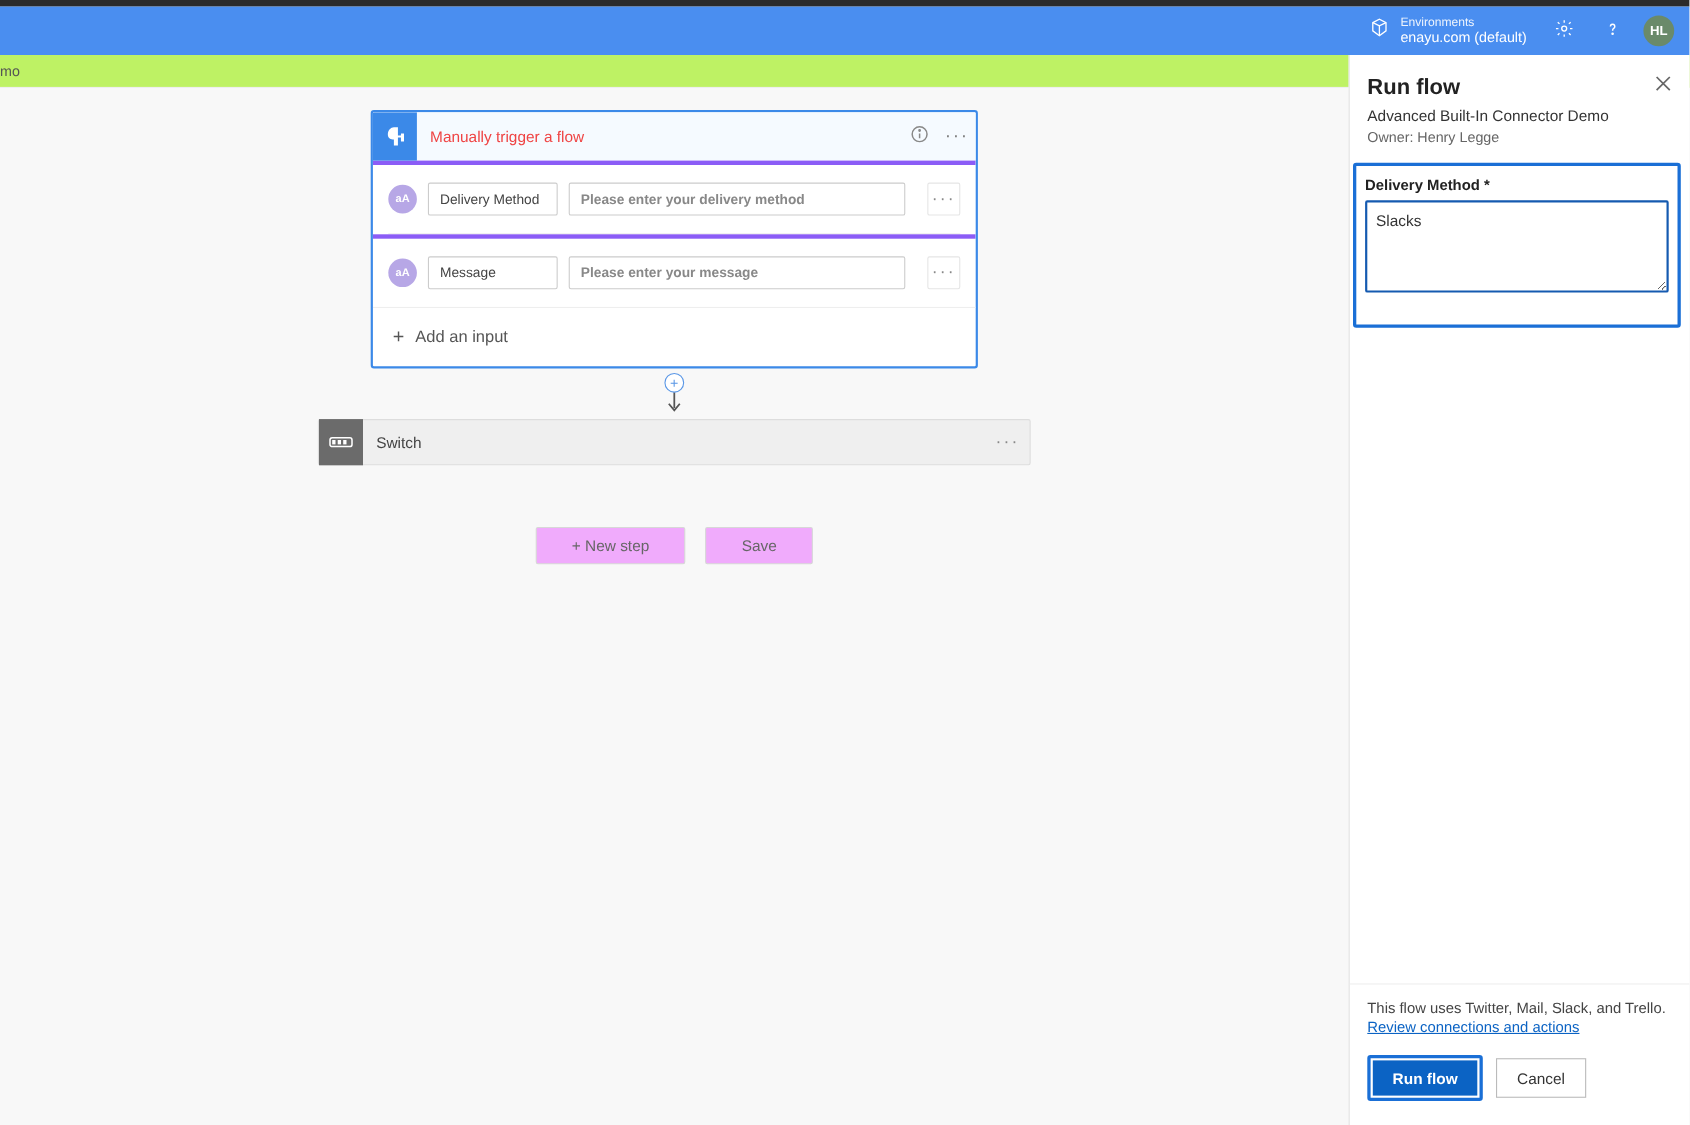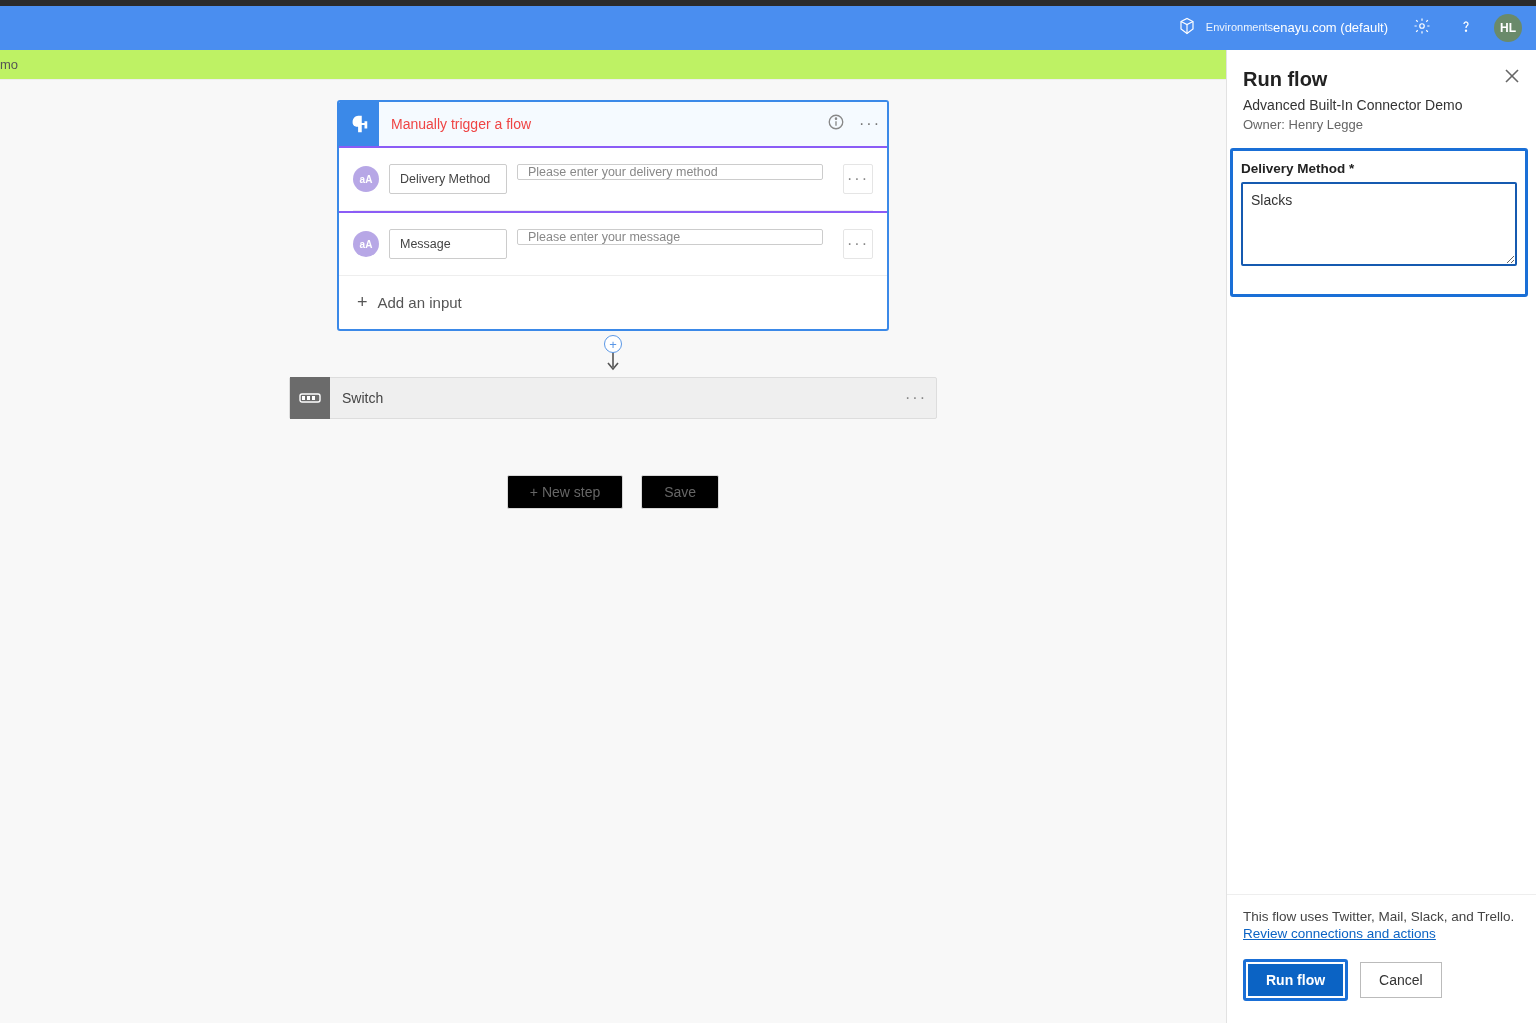--- a/index.html
+++ b/index.html
@@ -19,21 +19,21 @@
     padding: 0 10px; gap: 10px;
   }
   .search-wrap svg { flex: 0 0 auto; }
   .search-input {
     background: transparent; border: none; outline: none; color: #fff;
     font-size: 14px; width: 100%;
   }
   .search-input::placeholder { color: rgba(255,255,255,0.9); }
   .header-spacer { flex: 1; }
   .env-block { display: flex; align-items: center; gap: 10px; margin-right: 6px; }
-  .env-text { display: flex; flex-direction: row; line-height: 1.1; font-size: 12px; }
+  .env-text { display: flex; flex-direction: column; line-height: 1.1; font-size: 12px; }
   .env-text .lbl { font-size: 11px; opacity: 0.9; }
   .env-text .val { font-size: 13px; }
   .hicon { width: 32px; height: 32px; display: flex; align-items: center; justify-content: center; cursor: pointer; }
   .avatar {
     width: 28px; height: 28px; border-radius: 50%; background: #6a8a6a;
     color: #fff; font-size: 12px; display: flex; align-items: center; justify-content: center;
     font-weight: 600;
   }
 
   
@@ -57,35 +57,35 @@
   .trigger-iconbox {
     width: 40px; height: 44px; background: #3b89e8; display: flex; align-items: center; justify-content: center;
   }
   .trigger-title { flex: 1; padding: 0 12px; font-size: 14px; color: #ef4444; }
   .trigger-info, .trigger-more {
     width: 34px; height: 34px; display: flex; align-items: center; justify-content: center; color: #777; cursor: pointer;
   }
 
   .param-row {
     display: flex; align-items: center; padding: 16px 14px; gap: 10px;
-    border-top: 2px solid #8b5cf6;
+    border-top: 4px solid #8b5cf6;
   }
   .param-row:first-of-type { border-top: none; }
   .param-icon {
     width: 26px; height: 26px; border-radius: 50%; background: #b7a7e6;
     color: #fff; font-size: 10px; display: flex; align-items: center; justify-content: center;
     font-weight: 600; flex: 0 0 auto;
   }
   .param-name {
     border: 1px solid #ccc; border-radius: 2px; height: 30px; width: 118px;
     display: flex; align-items: center; padding: 0 10px; font-size: 12.5px; color: #444;
   }
   .param-value {
-    border: 1px solid #ccc; border-radius: 2px; height: 16px; flex: 1;
-    display: flex; align-items: center; padding: 0 10px; font-size: 12.5px; color: #888;
+    border: 1px solid #ccc; border-radius: 2px; height: 30px; flex: 1;
+    display: flex; align-items: center; padding: 0 10px; font-size: 12.5px; color: #888; font-weight: bold;
   }
   .param-more {
     width: 30px; height: 30px; border: 1px solid #e5e5e5; border-radius: 2px;
     display: flex; align-items: center; justify-content: center; color: #888; cursor: pointer;
     margin-left: 10px;
   }
   .param-inner { display:flex; flex:1; gap:10px; align-items:flex-start;}
   .divider-line { border-top:1px solid #eee; margin: 0 14px; }
 
   .add-input-row {
@@ -111,22 +111,22 @@
   .switch-iconbox {
     width: 40px; height: 42px; background: #6b6b6b; display: flex; align-items: center; justify-content: center;
   }
   .switch-title { flex: 1; padding: 0 12px; font-size: 14px; color: #444; }
   .switch-more { width: 40px; display: flex; align-items: center; justify-content: center; color: #888; cursor: pointer; }
 
   .action-buttons {
     margin-top: 56px; display: flex; gap: 18px;
   }
   .ghost-btn {
-    border: 1px solid #d7d7d7; background: #000000; color: #666; font-size: 14px;
-    padding: 8px 22px; border-radius: 2px; cursor: pointer;
+    border: 1px solid #d7d7d7; background: #f0abfc; color: #666; font-size: 14px;
+    padding: 8px 32px; border-radius: 2px; cursor: pointer;
   }
 
   
   .panel {
     position: absolute; top: 50px; right: 0; bottom: 0; width: 310px;
     background: #fff; border-left: 1px solid #e2e2e2; display: flex; flex-direction: column;
   }
   .panel-head { padding: 18px 16px 6px 16px; position: relative; }
   .panel-title { font-size: 20px; font-weight: 600; color: #222; }
   .panel-subtitle { font-size: 14px; color: #333; margin-top: 6px; }

